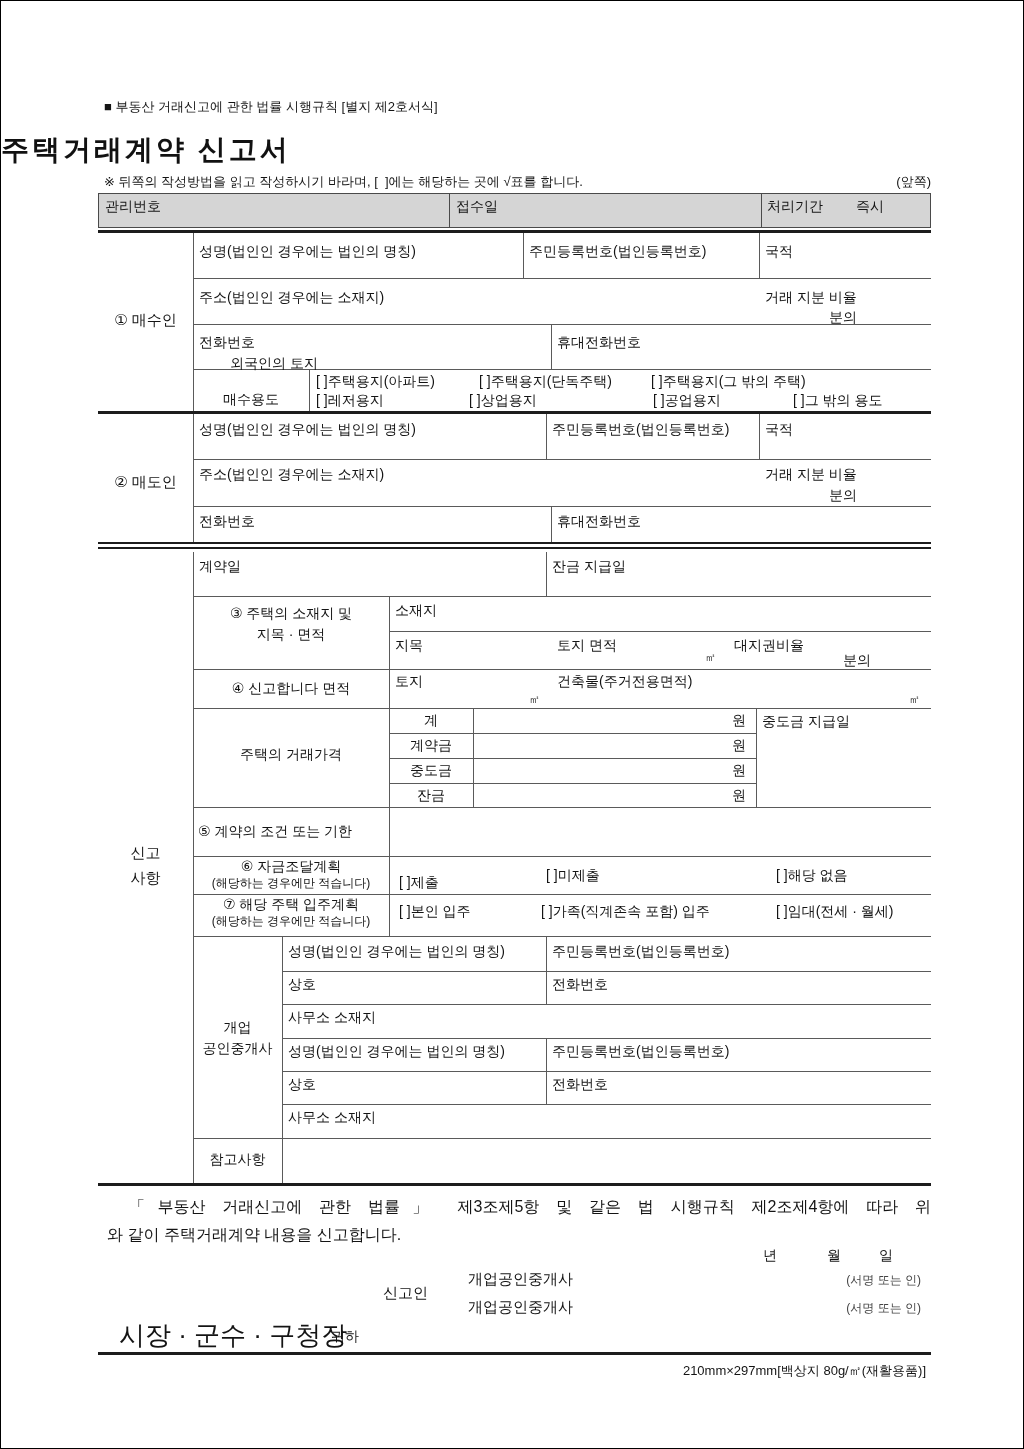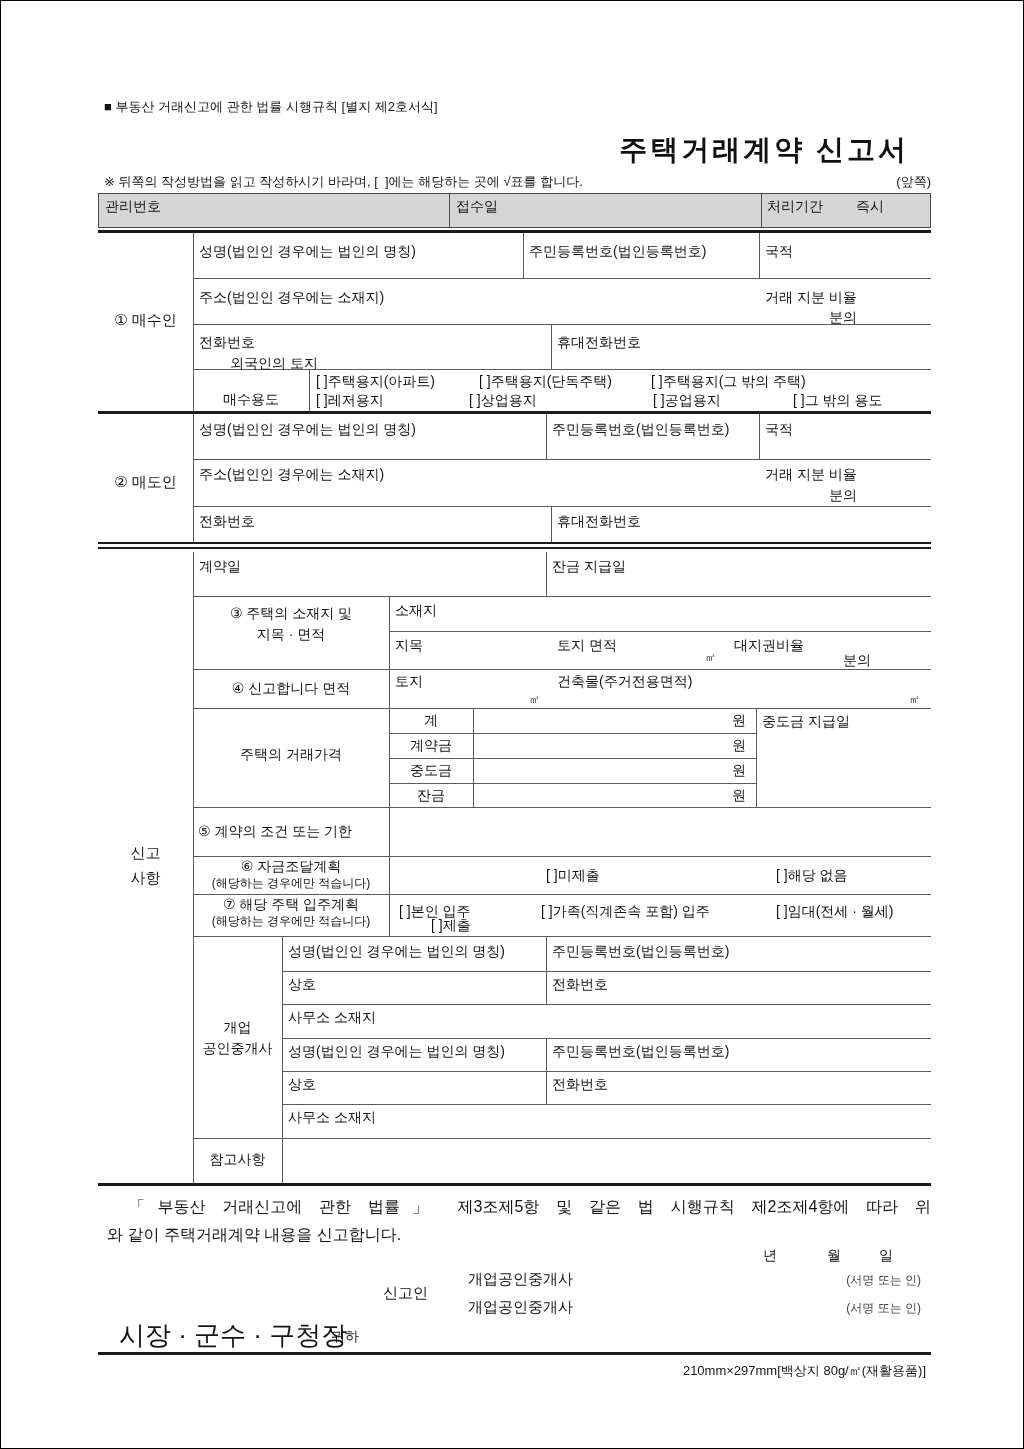--- a/index.html
+++ b/index.html
@@ -14,21 +14,21 @@
   .c  { text-align:center; }
   .r  { text-align:right; }
   .sm { font-size:12px; }
   .m2 { font-size:11px; color:#222; }
   .gray { color:#444; }
   .hl { position:absolute; height:1px; background:#5a5a5a; }
   .vl { position:absolute; width:1px; background:#5a5a5a; }
   .thick { background:#1c1c1c; }
   .hdrbox { position:absolute; left:97px; top:192px; width:833px; height:35px;
             background:#d5d5d5; border:1px solid #4a4a4a; box-sizing:border-box; }
-  .title { position:absolute; left:0; width:908px; text-align:right;
+  .title { position:absolute; left:0; width:908px; text-align:left;
            font-size:28px; font-weight:bold; letter-spacing:3px; }
   .just { text-align:justify; text-align-last:justify; }
   .opt { white-space:pre; }
 </style>
 </head>
 <body>
 
 <div class="page">
 
   <div class="t" style="left:103px; top:98px; font-size:13px;">■ 부동산 거래신고에 관한 법률 시행규칙 [별지 제2호서식]</div>
@@ -137,21 +137,21 @@
   <div class="t c" style="left:388px; top:786px; width:84px;">잔금</div>
   <div class="t r" style="left:650px; top:786px; width:95px;">원</div>
   <div class="t" style="left:761px; top:712px;">중도금 지급일</div>
   <div class="hl" style="left:192px; top:806px; width:738px;"></div>
 
   <div class="t" style="left:197px; top:822px;">⑤ 계약의 조건 또는 기한</div>
   <div class="hl" style="left:192px; top:855px; width:738px;"></div>
 
   <div class="t c" style="left:192px; top:857px; width:196px;">⑥ 자금조달계획</div>
   <div class="t c sm" style="left:192px; top:875px; width:196px;">(해당하는 경우에만 적습니다)</div>
-  <div class="t opt" style="left:398px; top:916px;margin-left:32px;">[ ]제출</div>
+  <div class="t opt" style="left:398px; top:873px;">[ ]제출</div>
   <div class="t opt" style="left:545px; top:866px;">[ ]미제출</div>
   <div class="t opt" style="left:775px; top:866px;">[ ]해당 없음</div>
   <div class="hl" style="left:192px; top:893px; width:738px;"></div>
 
   <div class="t c" style="left:192px; top:895px; width:196px;">⑦ 해당 주택 입주계획</div>
   <div class="t c sm" style="left:192px; top:913px; width:196px;">(해당하는 경우에만 적습니다)</div>
   <div class="t opt" style="left:398px; top:902px;">[ ]본인 입주</div>
   <div class="t opt" style="left:540px; top:902px;">[ ]가족(직계존속 포함) 입주</div>
   <div class="t opt" style="left:775px; top:902px;">[ ]임대(전세 · 월세)</div>
   <div class="hl" style="left:192px; top:935px; width:738px;"></div>

